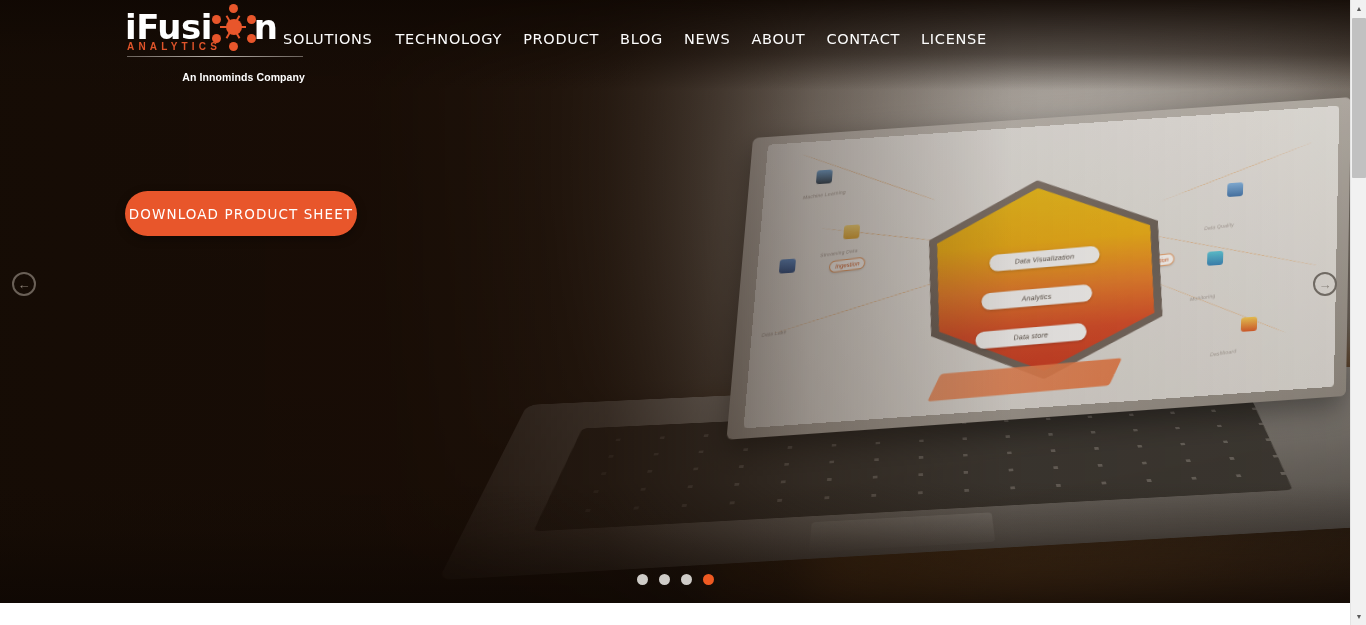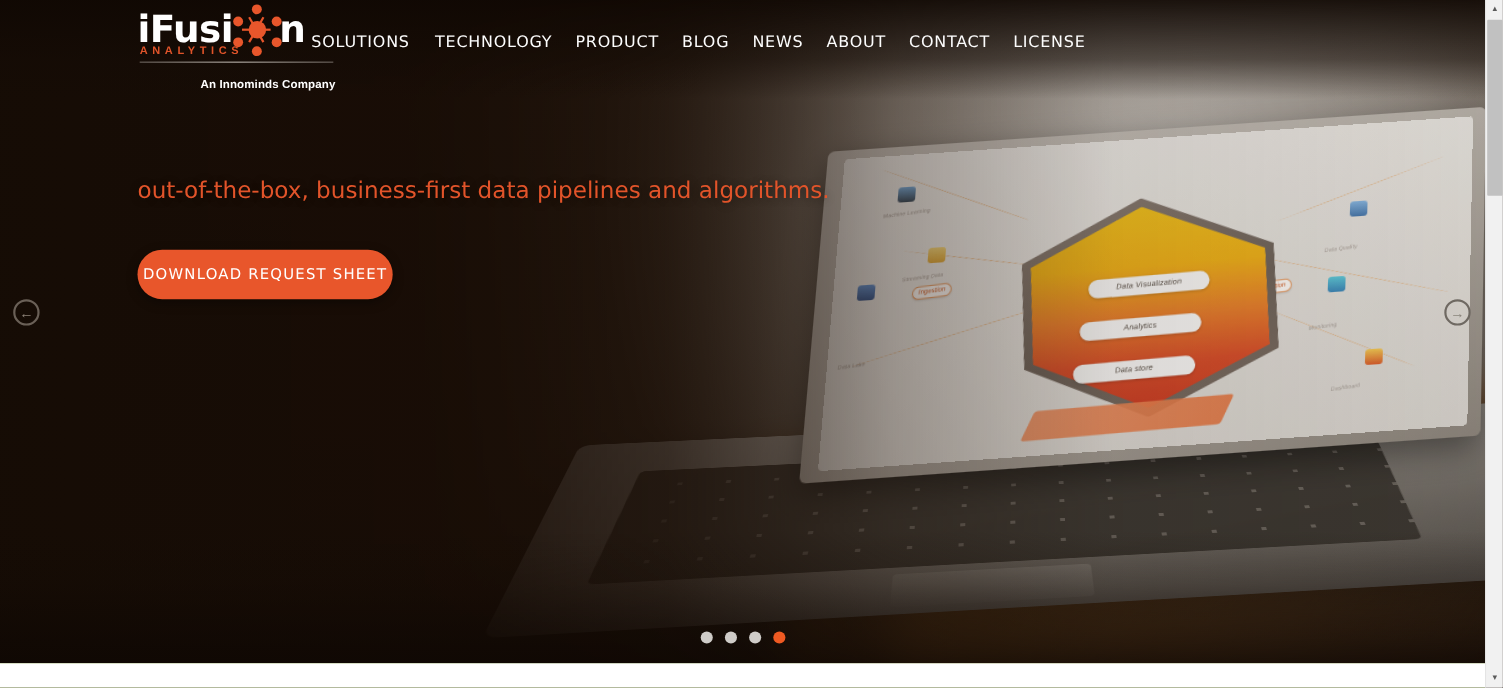--- a/index.html
+++ b/index.html
@@ -405,22 +405,21 @@
         <span class="nav-item">BLOG</span>
         <span class="nav-item">NEWS</span>
         <span class="nav-item">ABOUT</span>
         <span class="nav-item">CONTACT</span>
         <span class="nav-item">LICENSE</span>
       </nav>
 
     </header>
 
     <div id="hero-copy">
-      <div class="sub" style="margin-top:0;">out-of-the-box, business-first data pipelines and algorithms.</div>
-      <div id="download-btn">DOWNLOAD REQUEST SHEET</div>
+      <div id="download-btn">DOWNLOAD PRODUCT SHEET</div>
     </div>
 
     <div class="arrow" id="arrow-prev">←</div>
     <div class="arrow" id="arrow-next">→</div>
 
     <div id="dots">
       <span class="dot"></span>
       <span class="dot"></span>
       <span class="dot"></span>
       <span class="dot active"></span>

